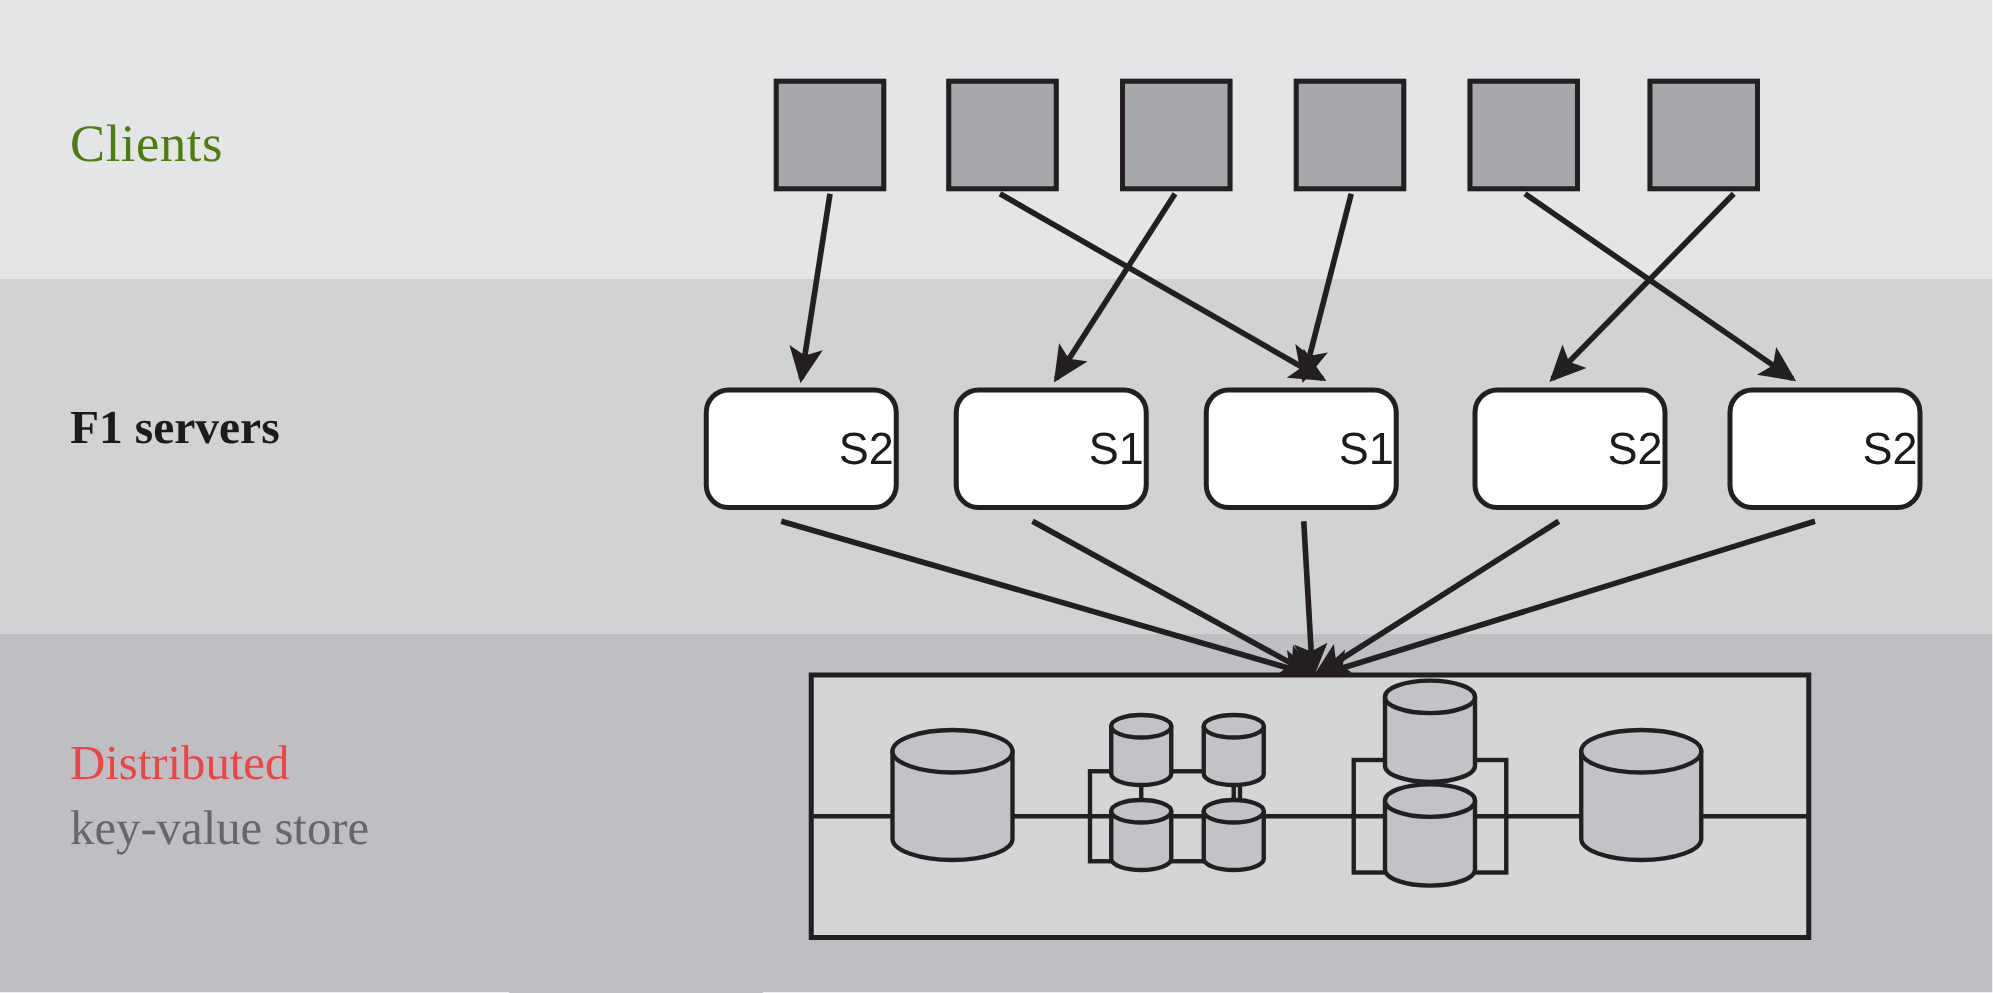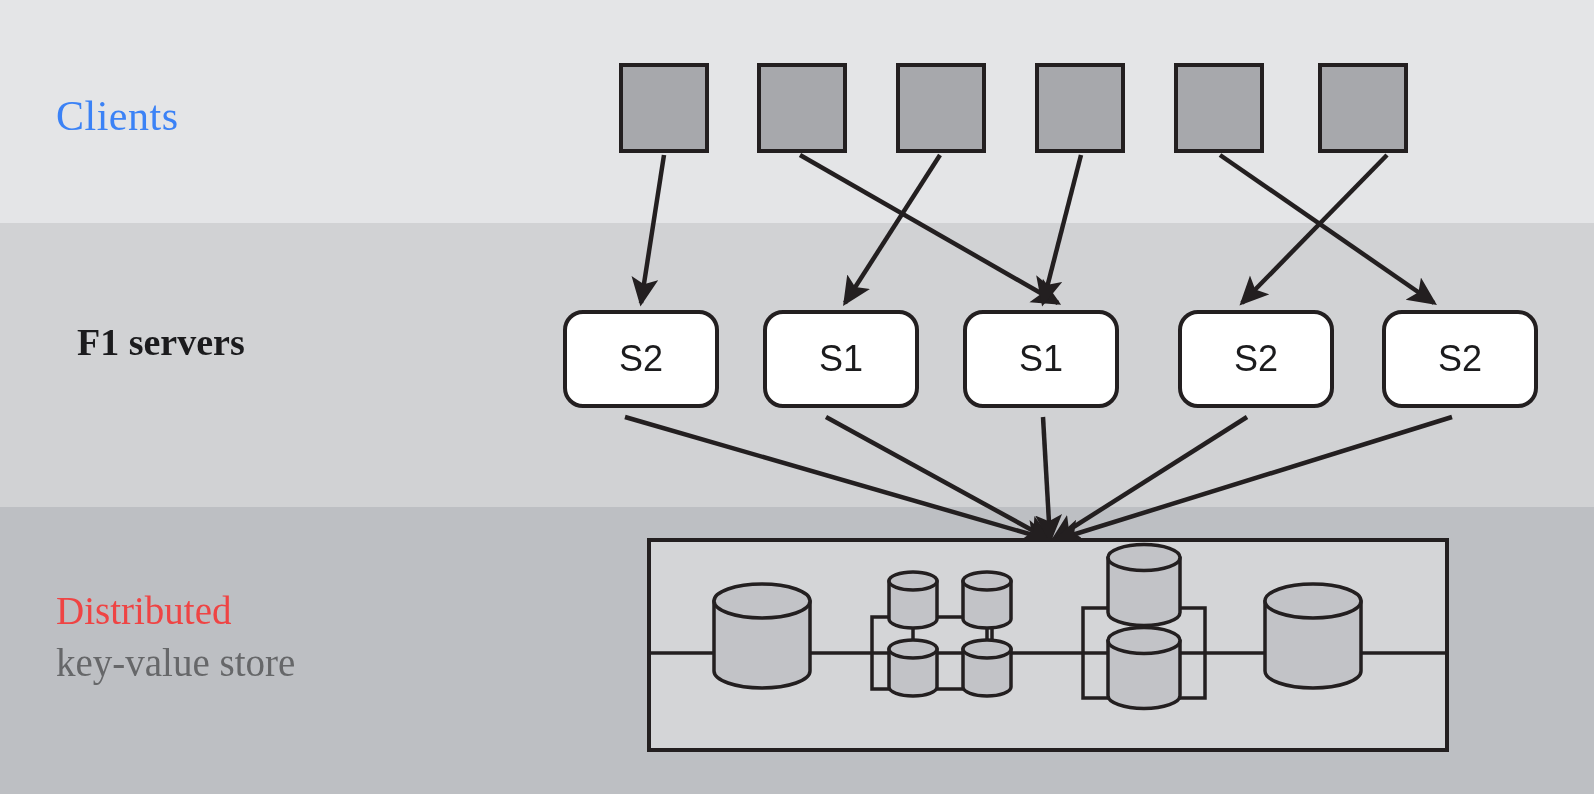--- a/index.html
+++ b/index.html
@@ -26,29 +26,28 @@
 
   .row-label {
     position: absolute;
     left: 56px;
     font-family: "Liberation Serif", serif;
     white-space: pre;
   }
   #label-clients {
     top: 92px;
     font-size: 42px;
-    color: #3b82f6;
+    color: #4d7c0f;
     letter-spacing: 0.5px;
   }
   #label-servers-main {
     top: 320px;
     font-size: 38px;
     color: #1b1b1d;
     font-weight: 700;
-    margin-left: 21px;
   }
   #label-servers-sub {
     top: 373px;
     font-size: 33px;
     color: #1b1b1d;
   }
   #label-store-1 {
     top: 588px;
     font-size: 39px;
     color: #ef4444;
@@ -71,21 +70,21 @@
   .server-box {
     position: absolute;
     width: 156px;
     height: 98px;
     background: #ffffff;
     border: 4px solid #231f20;
     border-radius: 20px;
     box-sizing: border-box;
     display: flex;
     align-items: center;
-    justify-content: center;
+    justify-content: flex-end;
   }
   .server-label {
     font-family: "Liberation Sans", sans-serif;
     font-size: 36px;
     color: #1b1b1d;
     line-height: 1;
   }
 
   svg.overlay {
     position: absolute;

